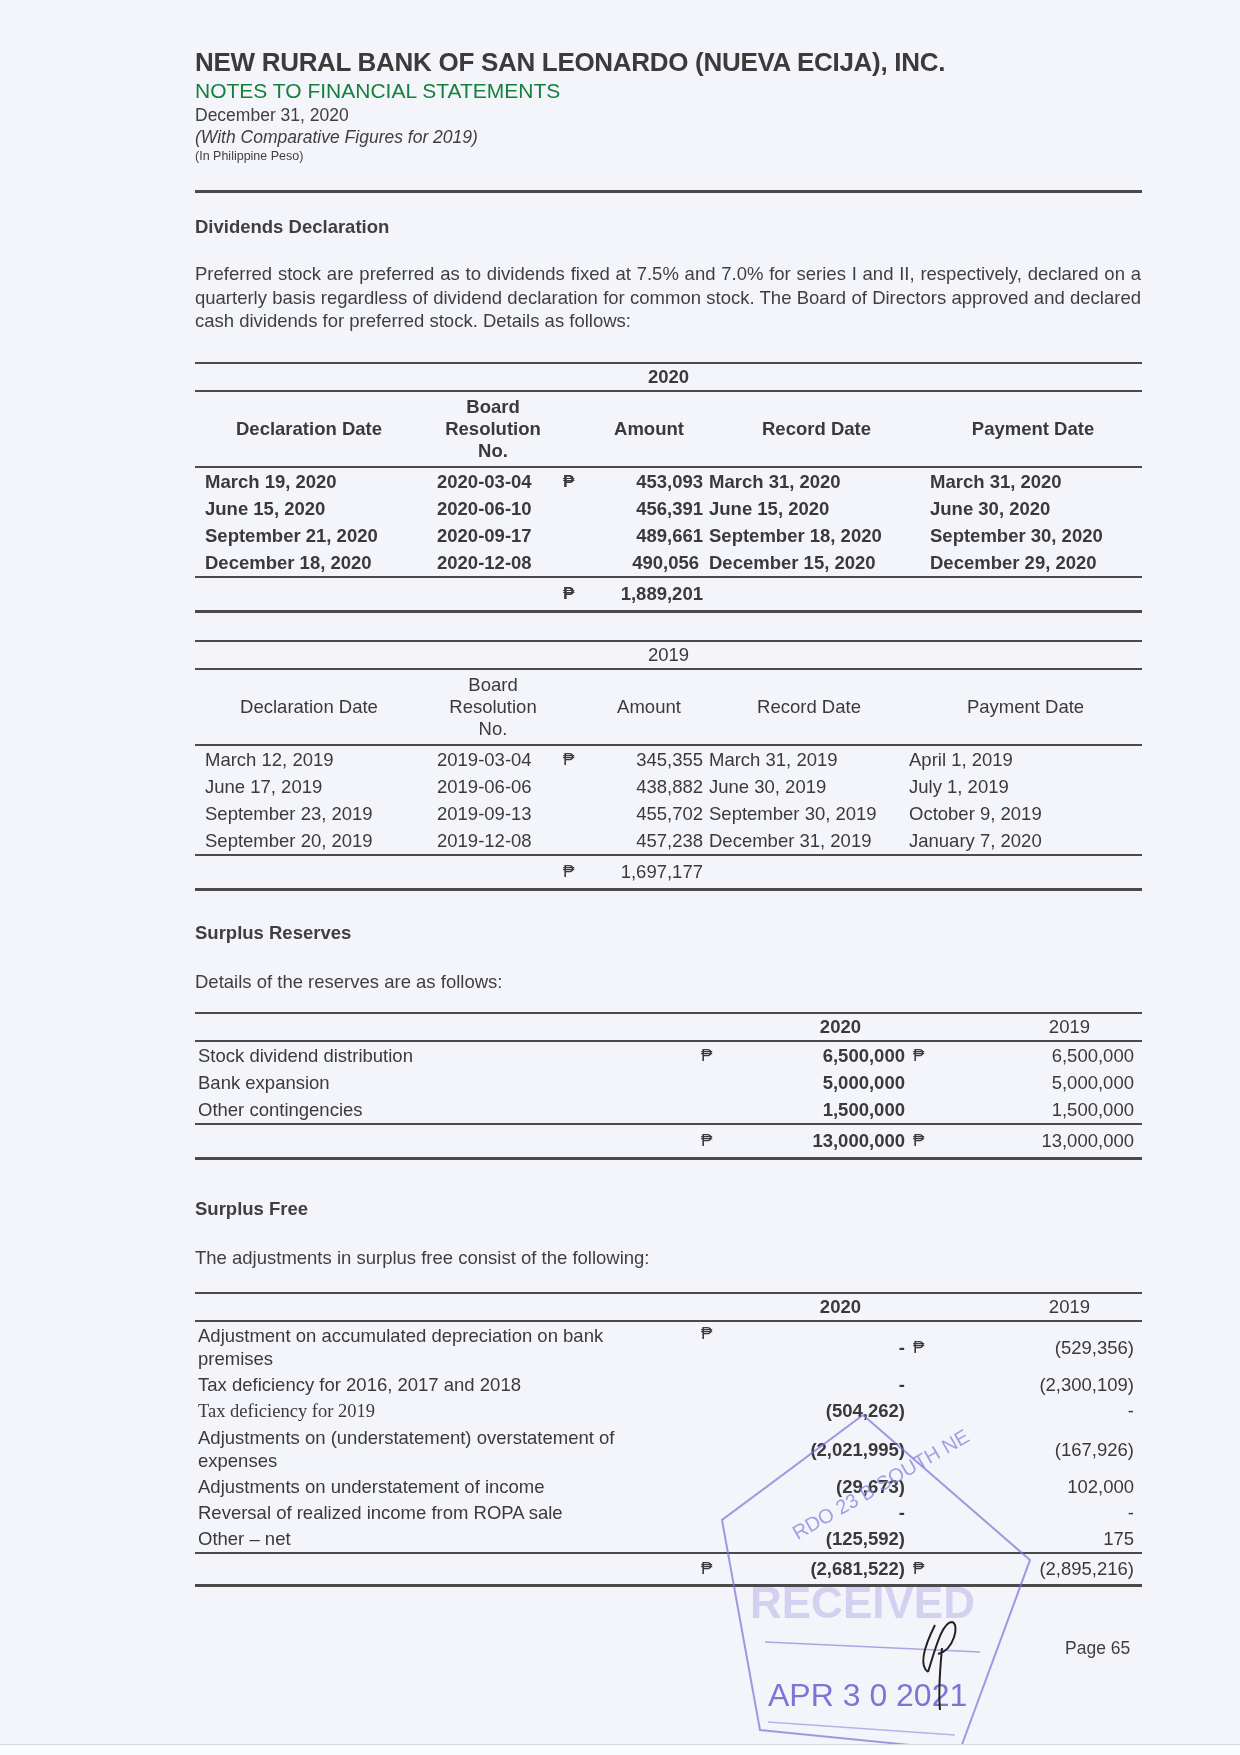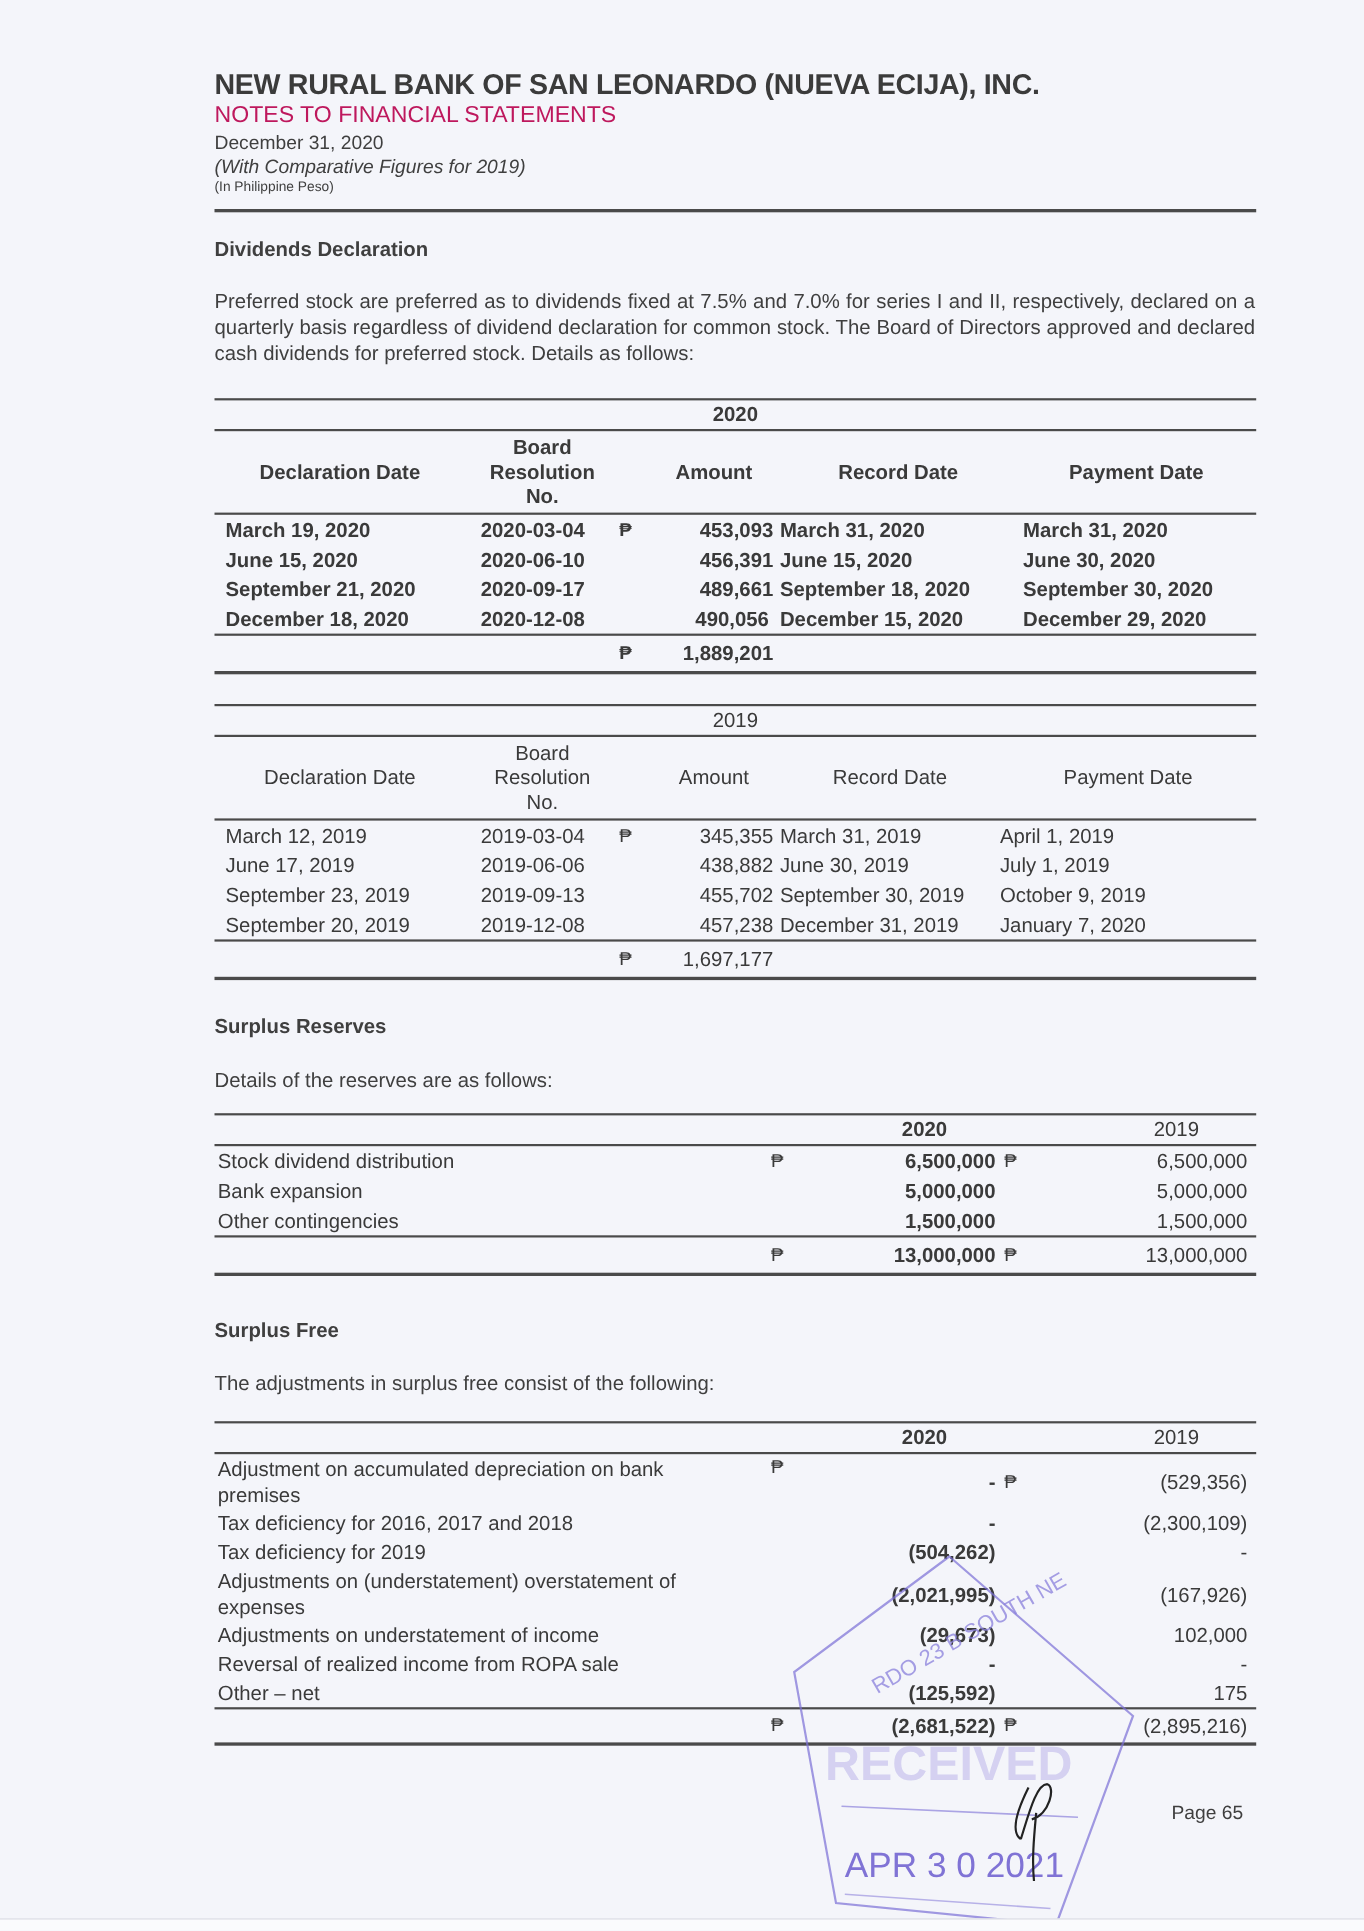--- a/index.html
+++ b/index.html
@@ -4,23 +4,23 @@
 <style>
   html, body { margin: 0; padding: 0; }
   body {
     width: 1240px; height: 1755px; position: relative; overflow: hidden;
     background: #f4f5fa;
     font-family: "Liberation Sans", sans-serif;
     color: #3a3a3a;
   }
   .page { position: absolute; left: 0; top: 0; width: 1240px; height: 1755px; }
   .bottom-edge { position: absolute; left: 0; top: 1744px; width: 1240px; height: 11px; background: #fafbfd; border-top: 1px solid #d8dae2; }
-  .hdr { position: absolute; left: 195px; top: 60px; width: 950px; }
+  .hdr { position: absolute; left: 195px; top: 46px; width: 950px; }
   .hdr .company { font-size: 26px; font-weight: bold; color: #3b3b3b; letter-spacing: -0.3px; line-height: 32px; }
-  .hdr .sub { font-size: 21px; line-height: 26px; color: #be185d; }
+  .hdr .sub { font-size: 21px; line-height: 26px; color: #15803d; }
   .hdr .date { font-size: 17.5px; line-height: 22px; color: #3f3f3f; }
   .hdr .comp { font-size: 17.5px; line-height: 22px; font-style: italic; color: #3f3f3f; }
   .hdr .peso { font-size: 12.5px; line-height: 16px; color: #3f3f3f; }
   .rule-thick { position: absolute; left: 195px; width: 947px; height: 3px; background: #4a4a4a; }
   .section-title { position: absolute; left: 195px; font-size: 18.5px; font-weight: bold; color: #3f3f3f; }
   .para { position: absolute; left: 195px; width: 946px; font-size: 18.5px; line-height: 23.5px; text-align: justify; color: #3f3f3f; }
 
   table.fin { position: absolute; border-collapse: collapse; font-size: 18.5px; color: #3a3a3a; }
   table.fin td, table.fin th { padding: 0; white-space: nowrap; }
   .bold td, .bold th { font-weight: bold; }
@@ -336,21 +336,21 @@
       <td class="r" style="padding-right:8px;">(529,356)</td>
     </tr>
     <tr style="height:26px;">
       <td style="padding-left:3px;">Tax deficiency for 2016, 2017 and 2018</td>
       <td class="peso-sign"></td>
       <td class="r" style="font-weight:bold;">-</td>
       <td class="peso-sign"></td>
       <td class="r" style="padding-right:8px;">(2,300,109)</td>
     </tr>
     <tr style="height:26px;">
-      <td style="padding-left:3px;">Tax deficiency for 2019</td>
+      <td style="padding-left:3px;font-family:Liberation Serif, serif;">Tax deficiency for 2019</td>
       <td class="peso-sign"></td>
       <td class="r" style="font-weight:bold;">(504,262)</td>
       <td class="peso-sign"></td>
       <td class="r" style="padding-right:8px;">-</td>
     </tr>
     <tr style="height:50px; line-height:23px;">
       <td style="padding-left:3px; white-space:normal; padding-right:40px;">Adjustments on (understatement) overstatement of expenses</td>
       <td class="peso-sign"></td>
       <td class="r" style="font-weight:bold;">(2,021,995)</td>
       <td class="peso-sign"></td>

